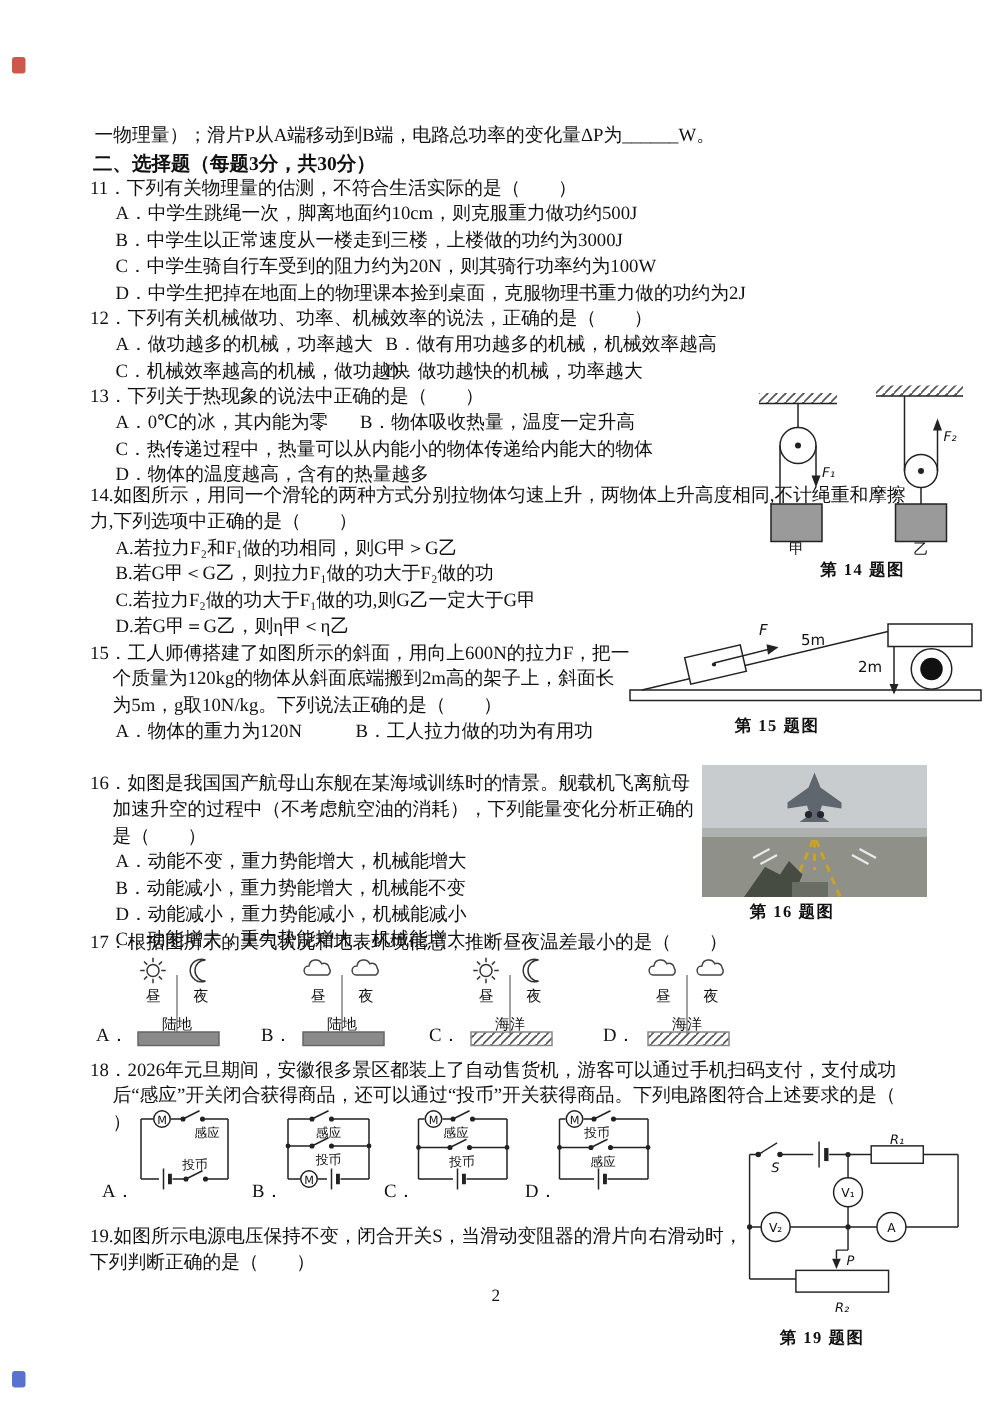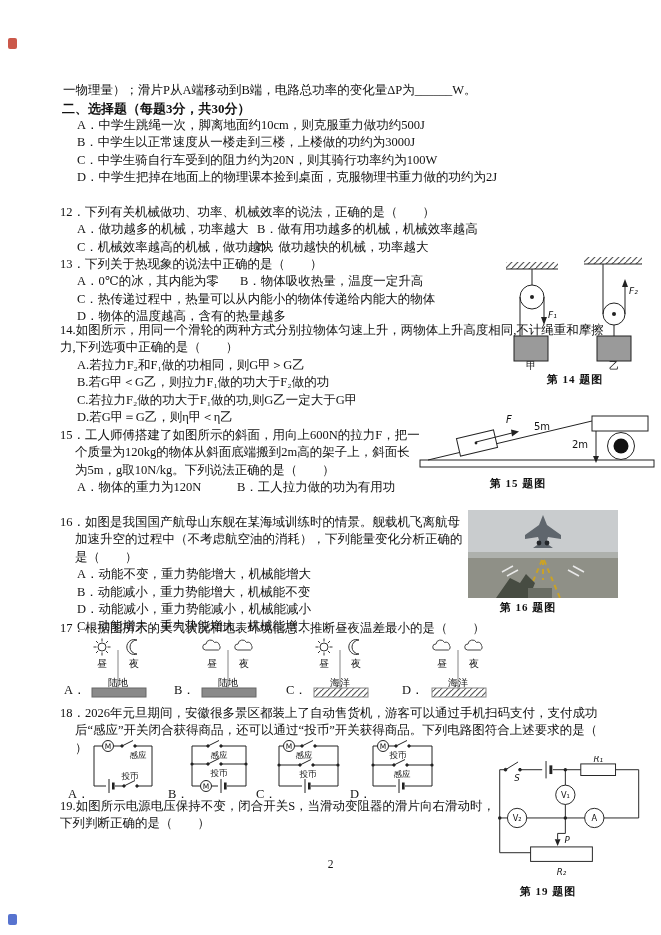--- a/index.html
+++ b/index.html
@@ -60,20 +60,21 @@
   </defs>
 </svg>
 
 <div class="marker" style="top:38px;left:8px;background:#c23b2a"></div>
 <div class="marker" style="top:914px;left:8px;background:#3a5bc7"></div>
 
 <div class="abs txt" style="top:82px;left:63px;width:545px">一物理量）；滑片P从A端移动到B端，电路总功率的变化量ΔP为______W。</div>
 <div class="abs txt hdr" style="top:100px;left:62px;width:400px">二、选择题（每题3分，共30分）</div>
 
 <div class="q" style="top:117px;width:552px">
+  <div class="stem">11．下列有关物理量的估测，不符合生活实际的是（　　）</div>
   <div class="opt">A．中学生跳绳一次，脚离地面约10cm，则克服重力做功约500J</div>
   <div class="opt">B．中学生以正常速度从一楼走到三楼，上楼做的功约为3000J</div>
   <div class="opt">C．中学生骑自行车受到的阻力约为20N，则其骑行功率约为100W</div>
   <div class="opt">D．中学生把掉在地面上的物理课本捡到桌面，克服物理书重力做的功约为2J</div>
 </div>
 
 <div class="q" style="top:204px;width:552px">
   <div class="stem">12．下列有关机械做功、功率、机械效率的说法，正确的是（　　）</div>
   <div class="row"><span class="cell w180">A．做功越多的机械，功率越大</span><span>B．做有用功越多的机械，机械效率越高</span></div>
   <div class="row"><span class="cell w180">C．机械效率越高的机械，做功越快</span><span>D．做功越快的机械，功率越大</span></div>
@@ -278,21 +279,21 @@
       <circle cx="64" cy="27" r="1.6" fill="#222" stroke="none"></circle>
     <g>
         <line x1="31" y1="41" x2="31" y2="55"></line>
         <rect x="34" y="44.5" width="2.6" height="7" fill="#222" stroke="none"></rect>
       </g>
     <text x="30" y="20" font-size="8.5" text-anchor="middle" stroke="none" fill="#333">投币</text>
     <text x="34" y="39" font-size="8.5" text-anchor="middle" stroke="none" fill="#333">感应</text>
   </svg>
 </div>
 
-<div class="q" style="top:798px;width:440px">
+<div class="q" style="top:816px;width:440px">
   <div class="stem">19.如图所示电源电压保持不变，闭合开关S，当滑动变阻器的滑片向右滑动时，下列判断正确的是（　　）</div>
 </div>
 
 <div class="figure" style="top:256px;left:482px">
   <svg width="178" height="114" viewBox="0 0 178 114" stroke="#222" stroke-width="1" fill="none">
     <rect x="24" y="6" width="52" height="7" fill="url(#diag)" stroke="none"></rect>
     <line x1="24" y1="13" x2="76" y2="13"></line>
     <line x1="50" y1="13" x2="50" y2="29"></line>
     <circle cx="50" cy="41" r="12"></circle>
     <circle cx="50" cy="41" r="2" fill="#222" stroke="none"></circle>

